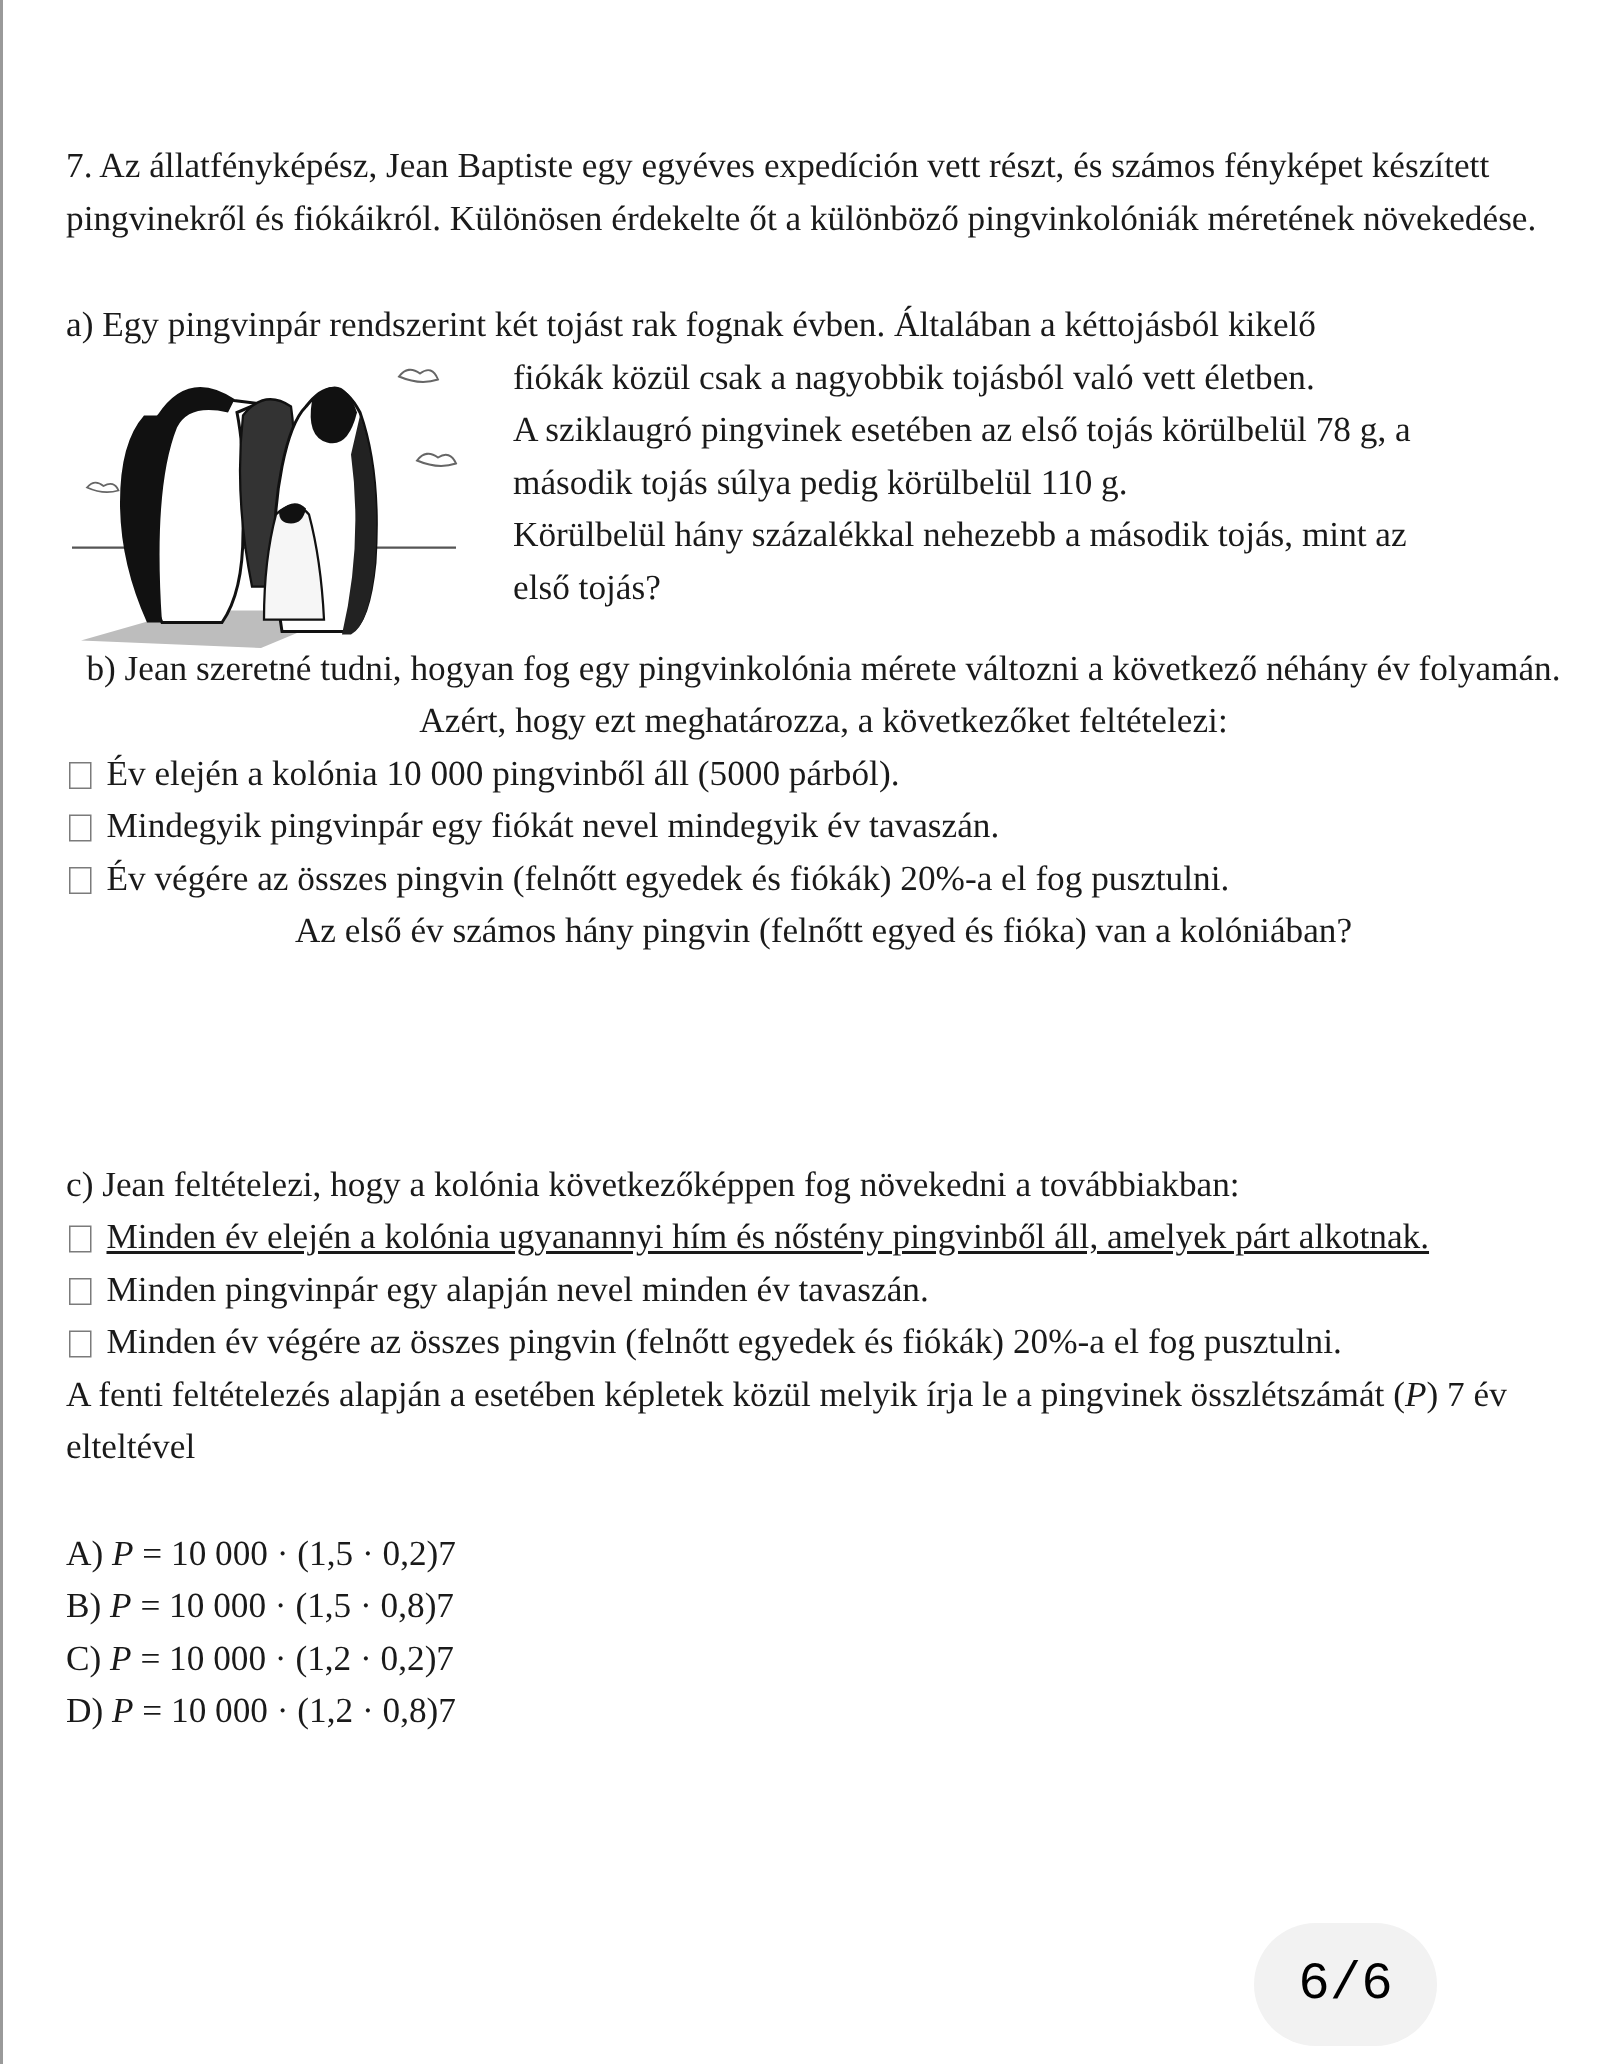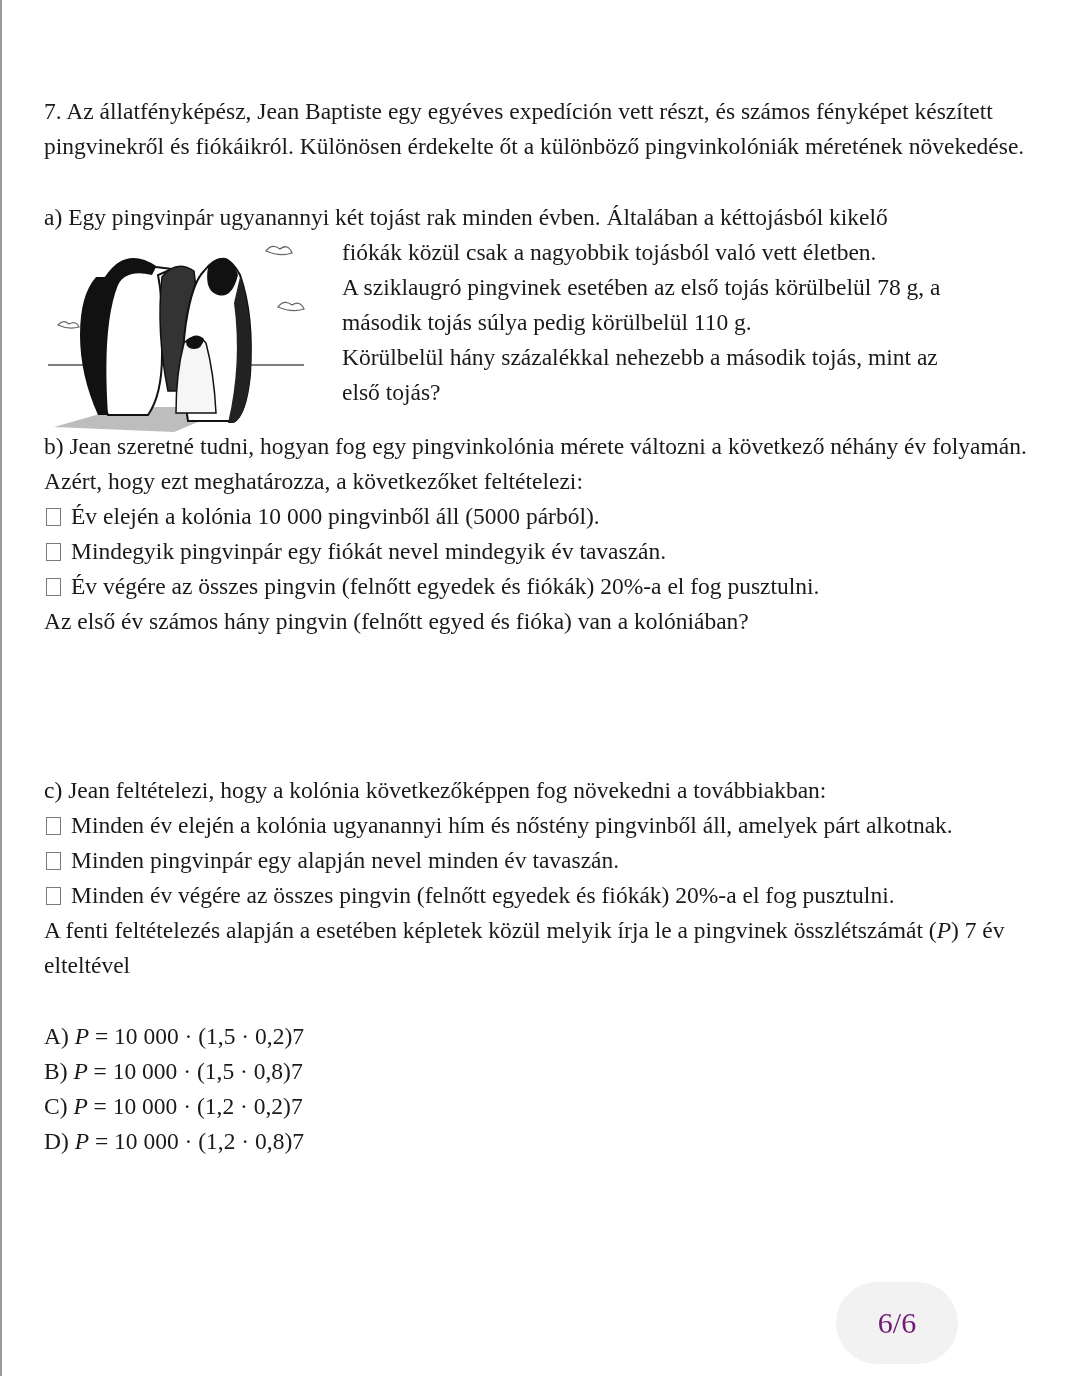--- a/index.html
+++ b/index.html
@@ -15,35 +15,35 @@
     .a-row { display: flex; }
     .figure { width: 290px; height: 195px; flex: 0 0 auto; margin-top: 2px; position: relative; }
     .a-text { padding-left: 8px; }
     .bullet { display: flex; align-items: flex-start; }
     .box { display: inline-block; width: 15px; height: 18px; border: 1px solid #7b7b7b; margin: 9px 10px 0 2px; flex: 0 0 auto; box-sizing: border-box; }
     .gap-b { height: 134px; }
     .gap-c { height: 36px; }
     .opt i { font-style: italic; }
     .page-pill {
       position: absolute; left: 836px; top: 1282px; width: 122px; height: 82px; border-radius: 41px;
-      background: #f2f2f2; color: #701a75; font-family: Liberation Serif, serif; font-size: 30px;
+      background: #f2f2f2; color: #000000; font-family: Liberation Mono, monospace; font-size: 35px;
       display: flex; align-items: center; justify-content: center;
     }
   </style>
 </head>
 <body>
 
 <div class="left-rule"></div>
 
 <div class="page">
   <p class="para">7. Az állatfényképész, Jean Baptiste egy egyéves expedíción vett részt, és számos fényképet készített pingvinekről és fiókáikról. Különösen érdekelte őt a különböző pingvinkolóniák méretének növekedése.</p>
   <div class="gap-1"></div>
 
   <div class="section-a">
-    <p class="para">a) Egy pingvinpár ugyanannyi két tojást rak minden évben. Általában a kéttojásból kikelő</p>
+    <p class="para">a) Egy pingvinpár rendszerint két tojást rak fognak évben. Általában a kéttojásból kikelő</p>
     <div class="a-row">
       <div class="figure">
         <svg width="290" height="195" viewBox="0 0 290 195">
 
           <line x1="4" y1="128" x2="260" y2="128" stroke="#555" stroke-width="1.5"></line>
 
           <path d="M222 14 q6 -8 14 -2 q8 -6 12 4 q-12 4 -26 -2z" fill="none" stroke="#666" stroke-width="1.3"></path>
           <path d="M234 70 q6 -8 14 -2 q8 -5 12 4 q-12 4 -26 -2z" fill="none" stroke="#666" stroke-width="1.3"></path>
           <path d="M14 88 q5 -6 11 -1 q7 -4 10 3 q-10 3 -21 -2z" fill="none" stroke="#666" stroke-width="1.2"></path>
 
@@ -65,21 +65,21 @@
       <div class="a-text">
         <p class="para">fiókák közül csak a nagyobbik tojásból való vett életben.</p>
         <p class="para">A sziklaugró pingvinek esetében az első tojás körülbelül 78 g, a</p>
         <p class="para">második tojás súlya pedig körülbelül 110 g.</p>
         <p class="para">Körülbelül hány százalékkal nehezebb a második tojás, mint az</p>
         <p class="para">első tojás?</p>
       </div>
     </div>
   </div>
 
-  <div style="margin-top:-3px;">
+  <div style="margin-top:-3px;text-align:center;">
     <p class="para">b) Jean szeretné tudni, hogyan fog egy pingvinkolónia mérete változni a következő néhány év folyamán. Azért, hogy ezt meghatározza, a következőket feltételezi:</p>
     <div class="bullet">
         <span class="box"></span>
         <span>Év elején a kolónia 10 000 pingvinből áll (5000 párból).</span>
       </div>
     <div class="bullet">
         <span class="box"></span>
         <span>Mindegyik pingvinpár egy fiókát nevel mindegyik év tavaszán.</span>
       </div>
     <div class="bullet">
@@ -88,21 +88,21 @@
       </div>
     <p class="para">Az első év számos hány pingvin (felnőtt egyed és fióka) van a kolóniában?</p>
   </div>
 
   <div class="gap-b"></div>
 
   <div>
     <p class="para">c) Jean feltételezi, hogy a kolónia következőképpen fog növekedni a továbbiakban:</p>
     <div class="bullet">
         <span class="box"></span>
-        <span style="margin-right:-30px;">Minden év elején a kolónia ugyanannyi hím és nőstény pingvinből áll, amelyek párt alkotnak.</span>
+        <span style="margin-right:-30px;text-decoration:underline;">Minden év elején a kolónia ugyanannyi hím és nőstény pingvinből áll, amelyek párt alkotnak.</span>
       </div>
     <div class="bullet">
         <span class="box"></span>
         <span>Minden pingvinpár egy alapján nevel minden év tavaszán.</span>
       </div>
     <div class="bullet">
         <span class="box"></span>
         <span>Minden év végére az összes pingvin (felnőtt egyedek és fiókák) 20%-a el fog pusztulni.</span>
       </div>
     <p class="para"><span>A fenti feltételezés alapján a esetében képletek közül melyik írja le a pingvinek összlétszámát (</span><i>P</i><span>) 7 év elteltével</span></p>

